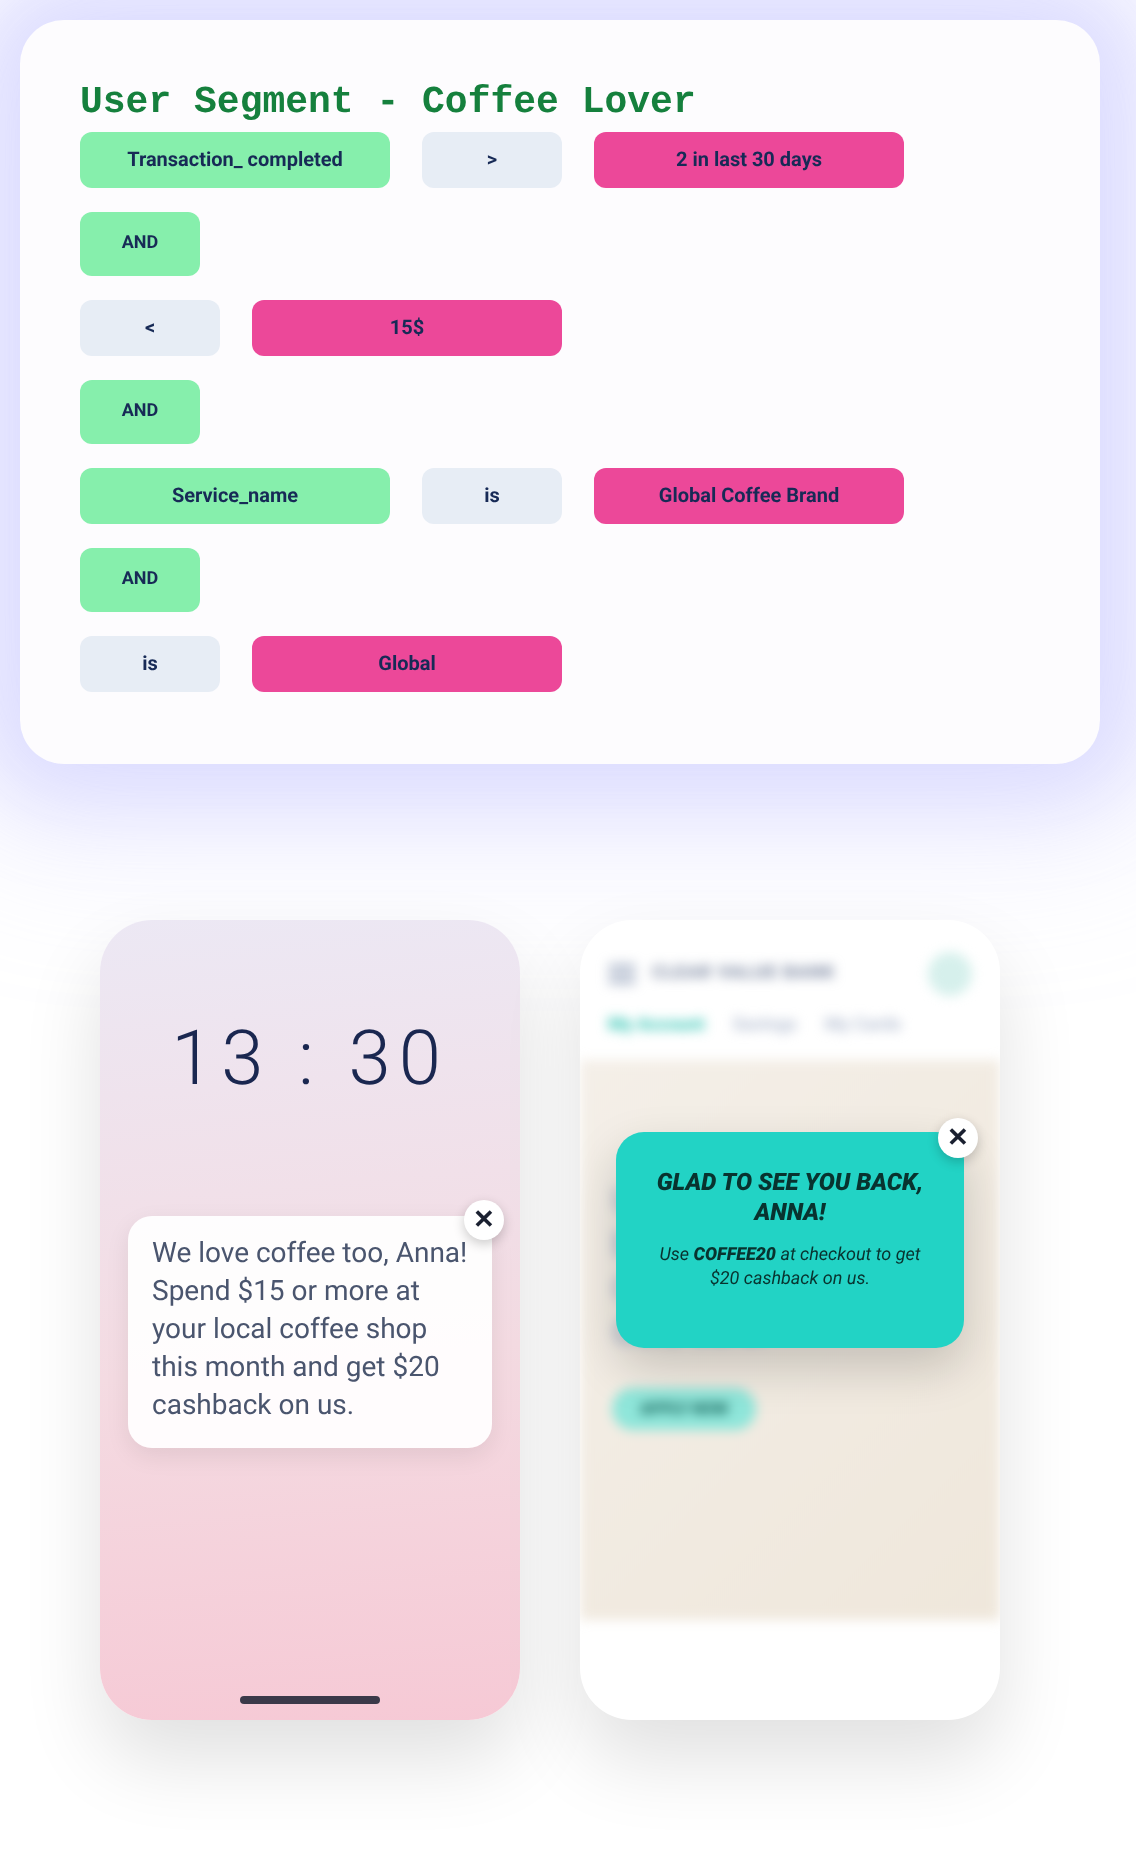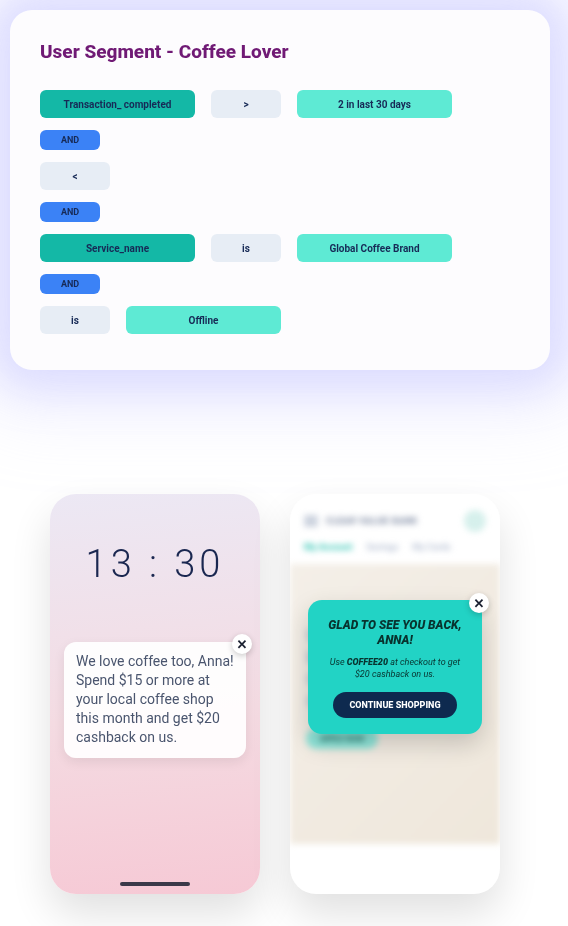--- a/index.html
+++ b/index.html
@@ -19,63 +19,63 @@
     padding: 30px 30px 24px 30px;
     border-radius: 22px;
     background: #fdfcfe;
     box-shadow:
       0 0 40px 20px rgba(180,180,255,.35),
       0 0 80px 40px rgba(200,200,255,.25);
   }
   .panel-title {
     font-size: 19px;
     font-weight: 800;
-    color: #701a75;
-    margin-bottom: 27px;
+    color: #15803d;
+    margin-bottom: 4px;
+    font-family: Liberation Mono, monospace;
   }
   .rule-row {
     display: flex;
     gap: 16px;
     margin-bottom: 12px;
   }
   .chip {
     display: flex;
     align-items: center;
     justify-content: center;
     height: 28px;
     border-radius: 6px;
     font-size: 10px;
     font-weight: 700;
     color: #172a56;
   }
-  .chip-attr  { width: 155px; background: #14b8a6; }
+  .chip-attr  { width: 155px; background: #86efac; }
   .chip-op    { width: 70px;  background: #e7edf5; }
-  .chip-val   { width: 155px; background: #5eead4; }
+  .chip-val   { width: 155px; background: #ec4899; }
   .and-row { margin-bottom: 12px; }
   .chip-and   {
-    width: 60px; height: 20px;
-    background: #3b82f6;
+    width: 60px; height: 32px;
+    background: #86efac;
     font-size: 9px;
   }
 
   
   .phones {
     position: absolute;
     left: 50px; top: 460px;
     display: flex;
     gap: 30px;
   }
   .phone {
     width: 210px;
     height: 400px;
     border-radius: 26px;
     position: relative;
     overflow: hidden;
     box-shadow: 0 20px 40px rgba(0,0,0,.12);
-    margin-top: 34px;
   }
 
   
   .phone1 {
     background: linear-gradient(175deg, #ece8f4 0%, #f4dbe2 55%, #f6c9d5 100%);
   }
   .clock {
     position: absolute;
     top: 48px; left: 0; right: 0;
     text-align: center;
@@ -178,37 +178,38 @@
     <div class="chip chip-attr">Transaction_ completed</div>
     <div class="chip chip-op">&gt;</div>
     <div class="chip chip-val">2  in last 30 days</div>
   </div>
   <div class="and-row">
       <div class="chip chip-and">AND</div>
     </div>
 
   <div class="rule-row">
     <div class="chip chip-op">&lt;</div>
+    <div class="chip chip-val">15$</div>
   </div>
   <div class="and-row">
       <div class="chip chip-and">AND</div>
     </div>
 
   <div class="rule-row">
     <div class="chip chip-attr">Service_name</div>
     <div class="chip chip-op">is</div>
     <div class="chip chip-val">Global Coffee Brand</div>
   </div>
   <div class="and-row">
       <div class="chip chip-and">AND</div>
     </div>
 
   <div class="rule-row">
     <div class="chip chip-op">is</div>
-    <div class="chip chip-val">Offline</div>
+    <div class="chip chip-val">Global</div>
   </div>
 </div>
 
 <div class="phones">
 
   <div class="phone phone1">
     <div class="clock">13 : 30</div>
 
     <div class="notif">
       <div class="close-btn">✕</div>
@@ -239,17 +240,16 @@
         <div class="p2-apply">APPLY NOW</div>
       </div>
     </div>
 
     <div class="popup">
       <div class="close-btn">✕</div>
       <div class="popup-title">GLAD TO SEE YOU BACK, ANNA!</div>
       <div class="popup-body">
         <span>Use </span><b>COFFEE20</b><span> at checkout to get $20 cashback on us.</span>
       </div>
-      <div class="popup-cta">CONTINUE SHOPPING</div>
     </div>
   </div>
 
 </div>
 
 </body></html>

